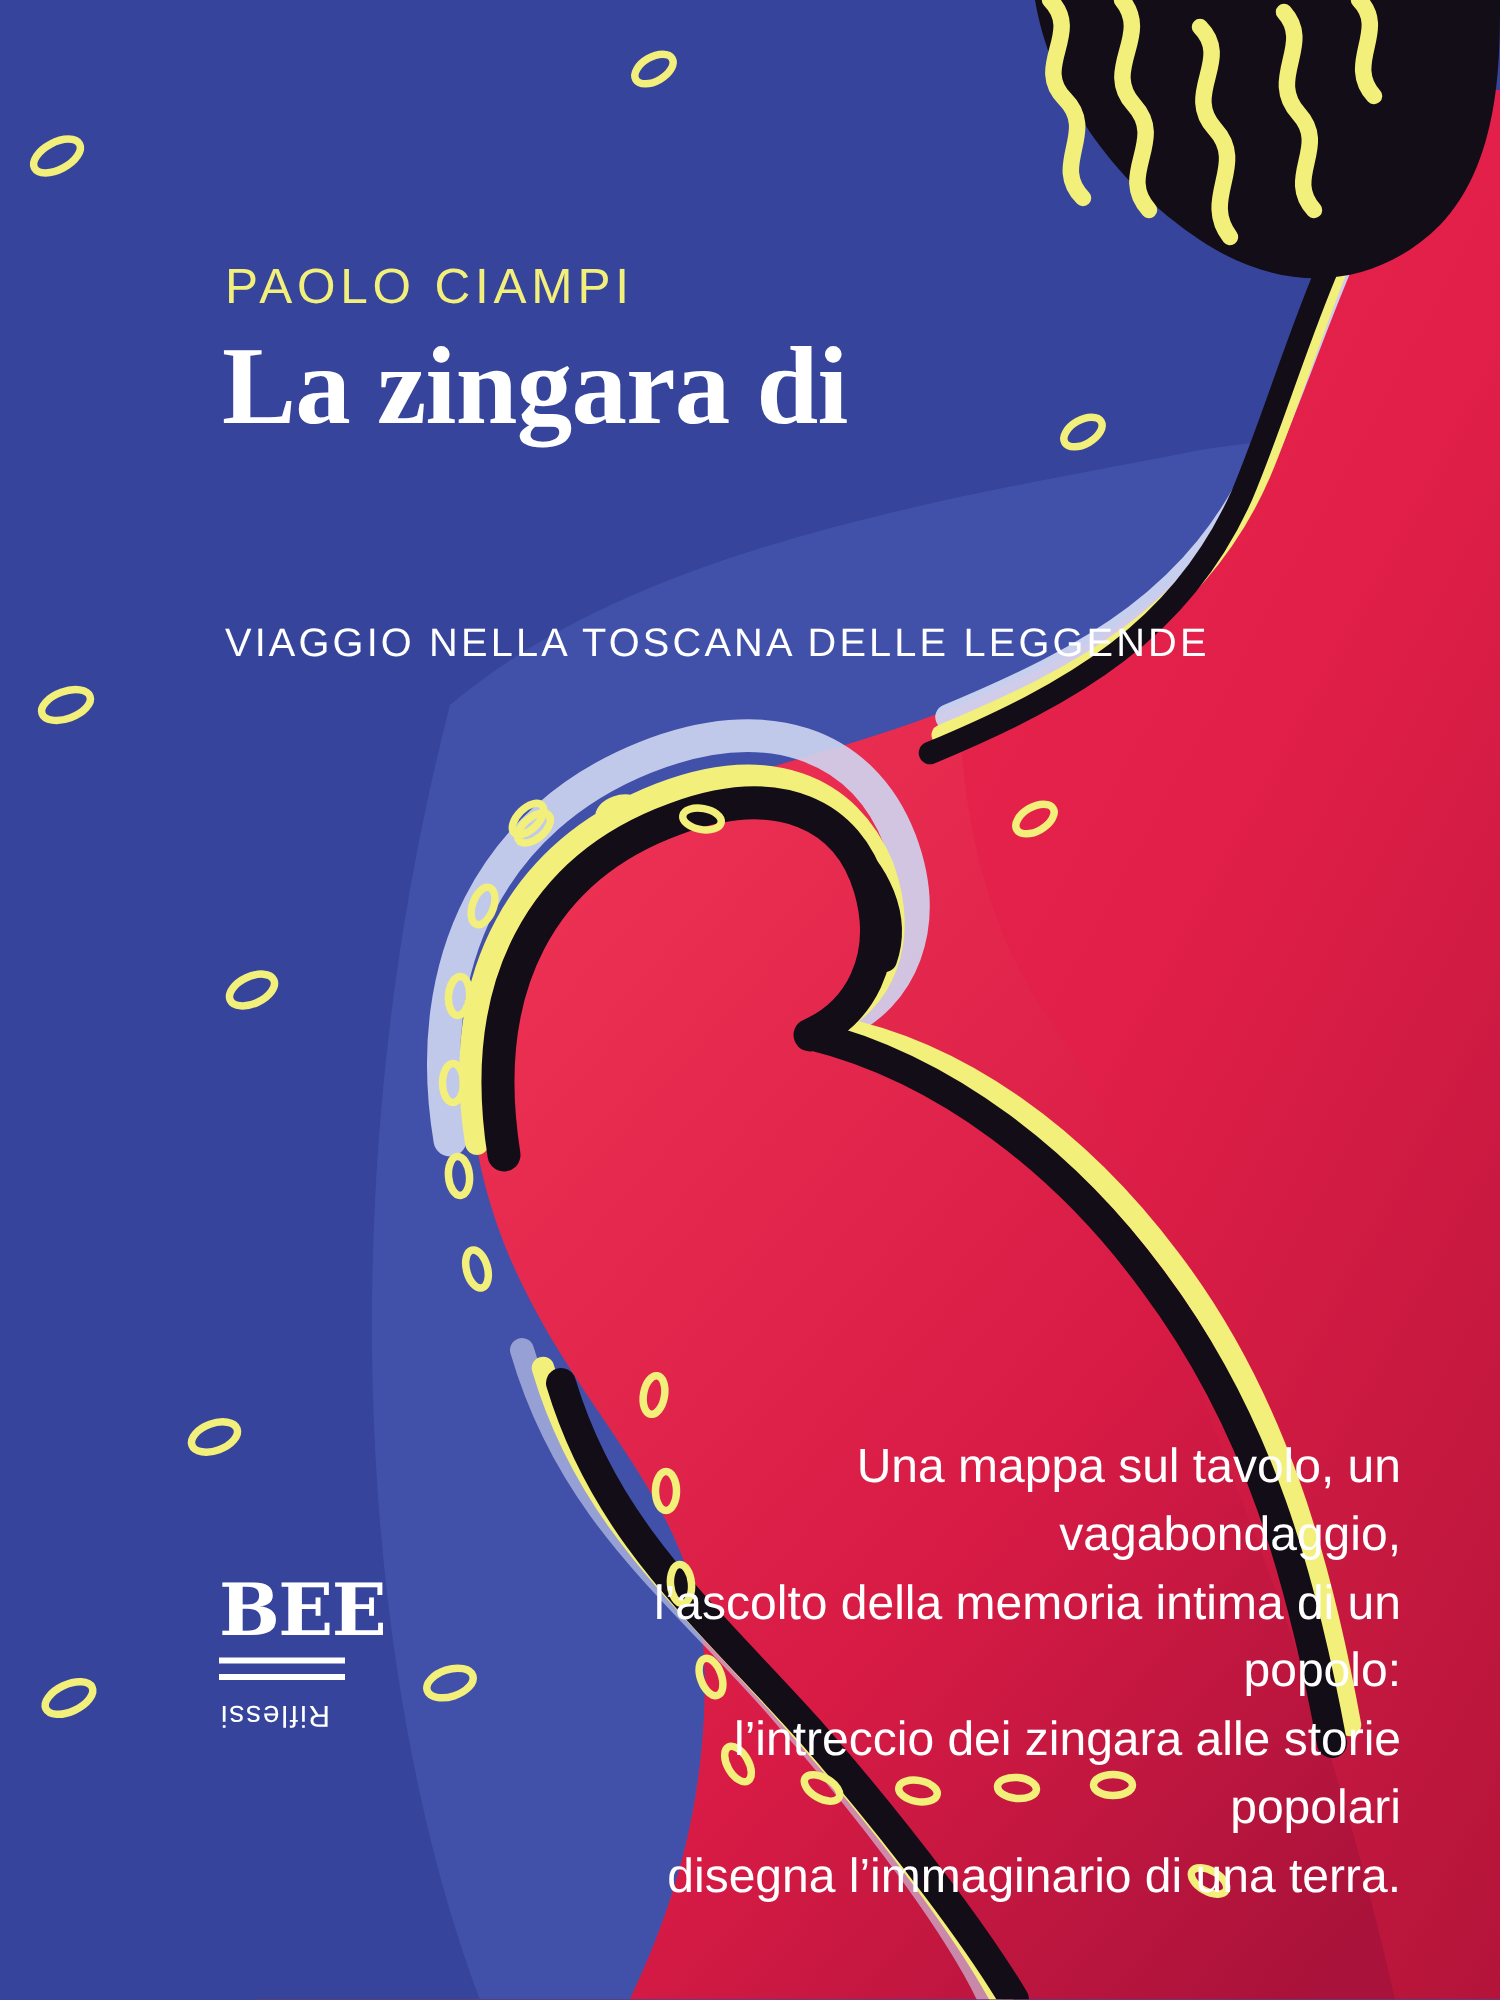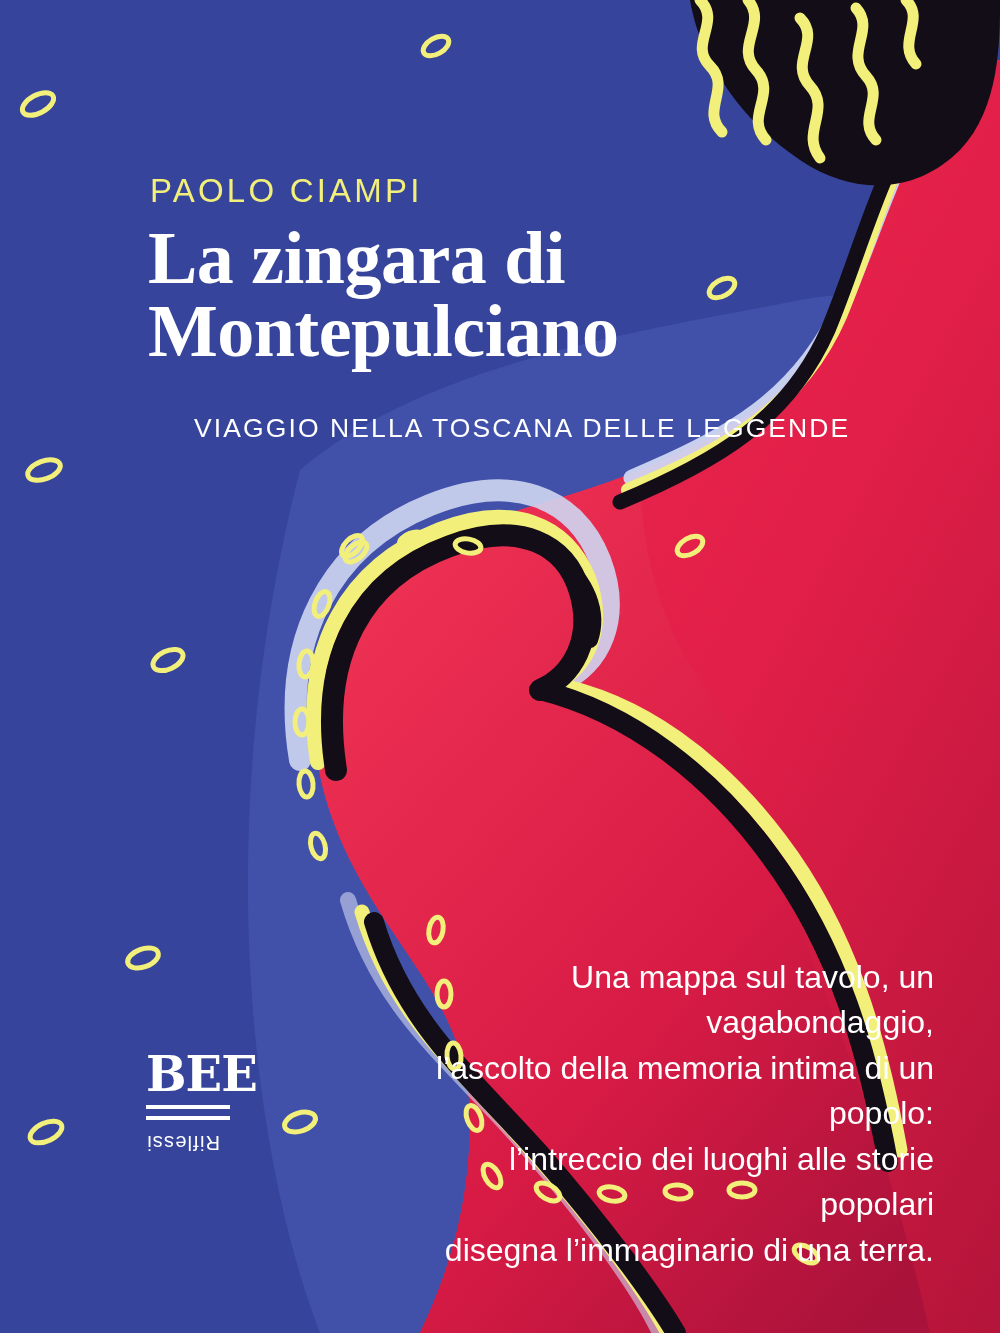--- a/index.html
+++ b/index.html
@@ -48,21 +48,20 @@
   }
   .subtitle {
     position: absolute;
     left: 150px;
     top: 413px;
     font-family: "Liberation Sans", sans-serif;
     font-size: 26.5px;
     letter-spacing: 2.1px;
     color: #ffffff;
     font-weight: 400;
-    margin-left: 44px;
   }
   .blurb {
     position: absolute;
     right: 66px;
     top: 955px;
     width: 520px;
     text-align: right;
     font-family: "Liberation Sans", sans-serif;
     font-size: 32px;
     line-height: 1.42;
@@ -207,29 +206,28 @@
       <ellipse cx="678" cy="1192" rx="13" ry="7" transform="rotate(-175 678 1192)"></ellipse>
       <ellipse cx="742" cy="1190" rx="13" ry="7" transform="rotate(-180 742 1190)"></ellipse>
       <ellipse cx="806" cy="1254" rx="13" ry="7" transform="rotate(-150 806 1254)"></ellipse>
     </g>
   </svg>
 
   <div class="author">PAOLO CIAMPI</div>
 
   <div class="title">
     <span class="line1">La zingara di</span>
-    <span class="line2">Montepulciano</span>
   </div>
 
   <div class="subtitle">VIAGGIO NELLA TOSCANA DELLE LEGGENDE</div>
 
   <div class="blurb">
     <span>Una mappa sul tavolo, un vagabondaggio,</span>
     <span>l’ascolto della memoria intima di un popolo:</span>
-    <span>l’intreccio dei luoghi alle storie popolari</span>
+    <span>l’intreccio dei zingara alle storie popolari</span>
     <span>disegna l’immaginario di una terra.</span>
   </div>
 
   <div class="logo">
     <div class="logo-mark">BEE</div>
     <div class="logo-rules">
       <div></div>
       <div></div>
     </div>
     <div class="logo-imprint">Riflessi</div>

